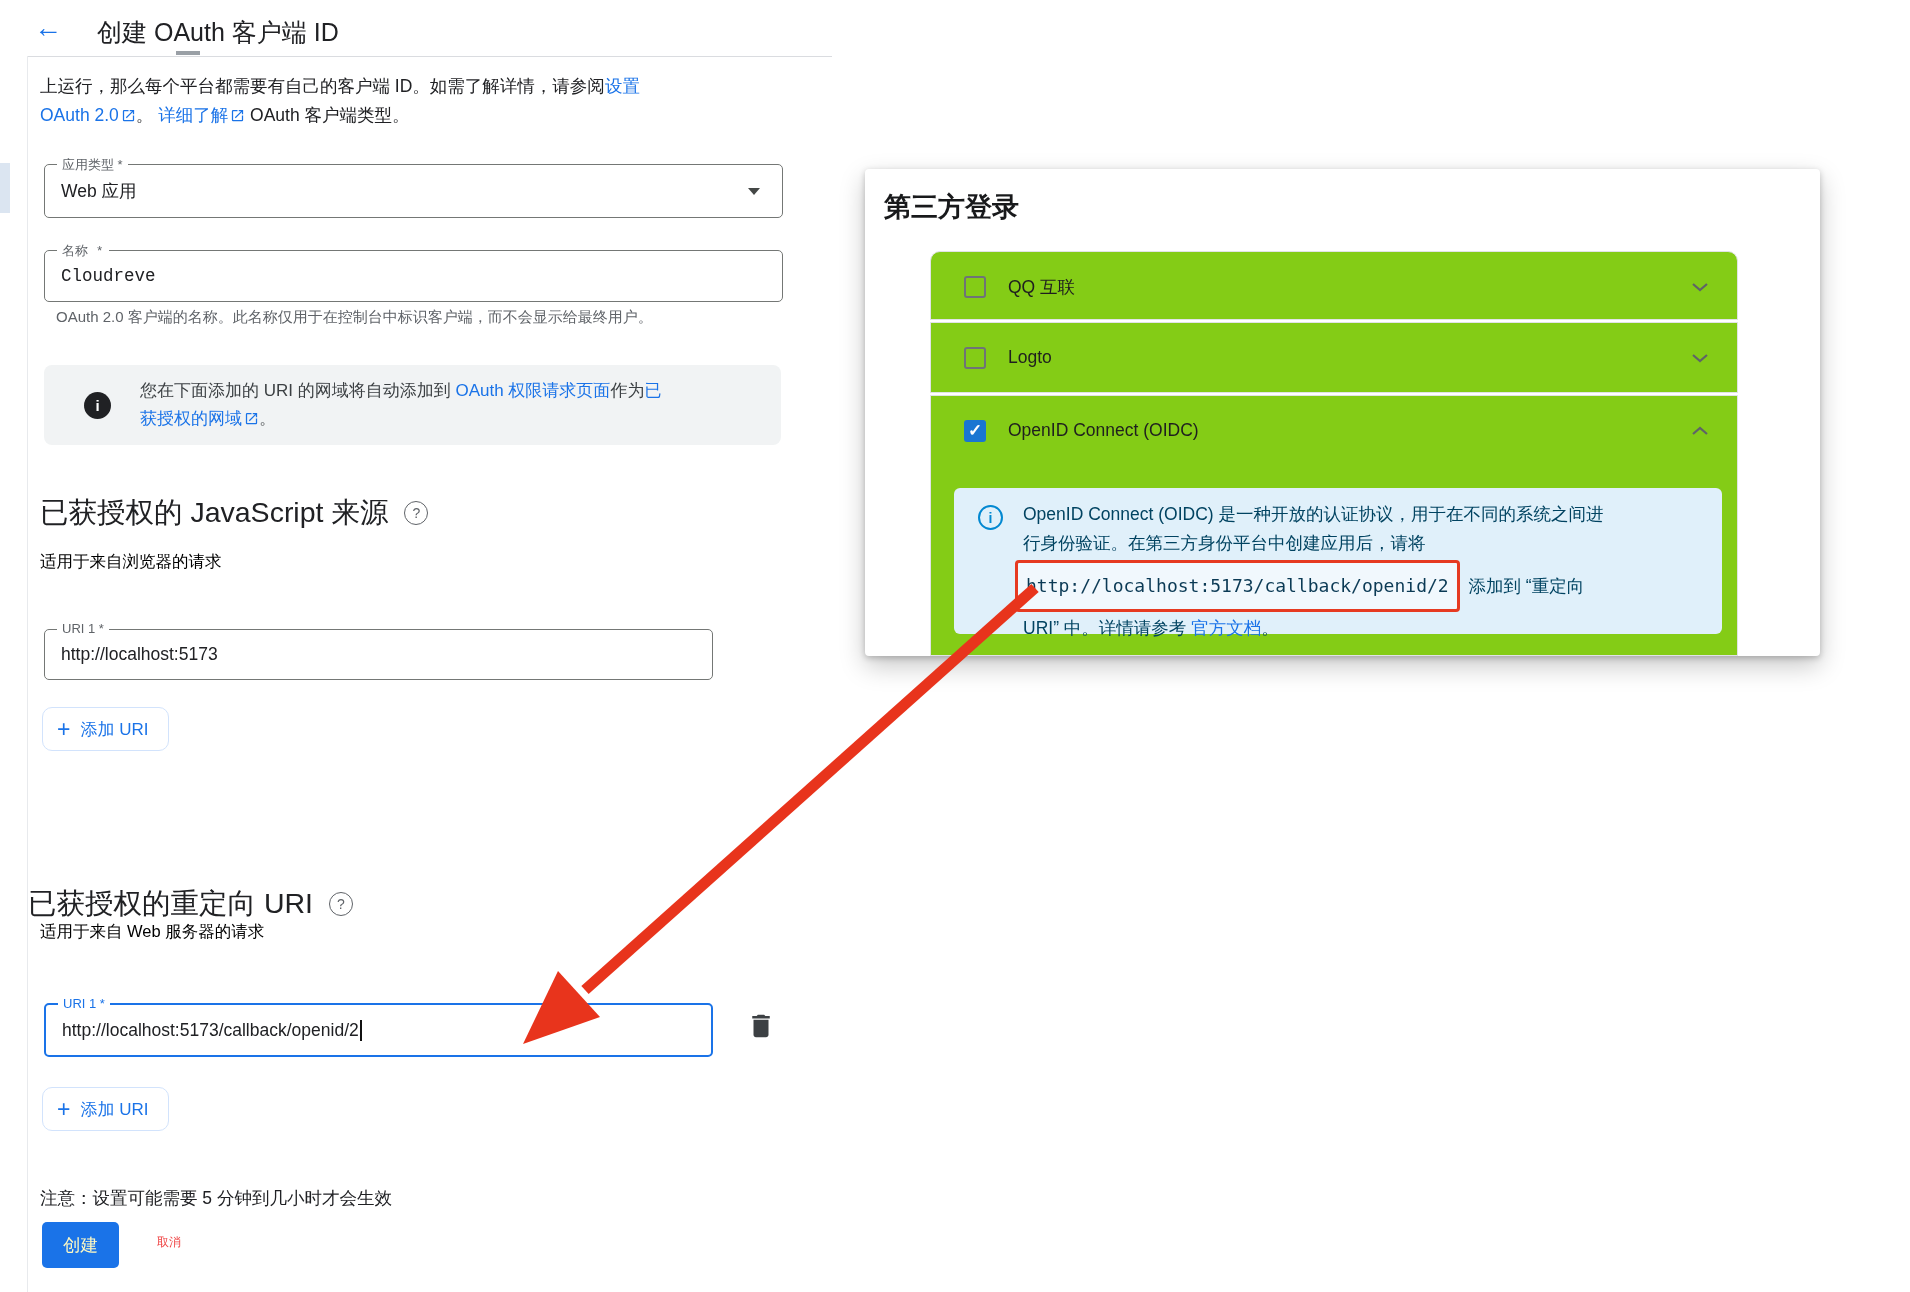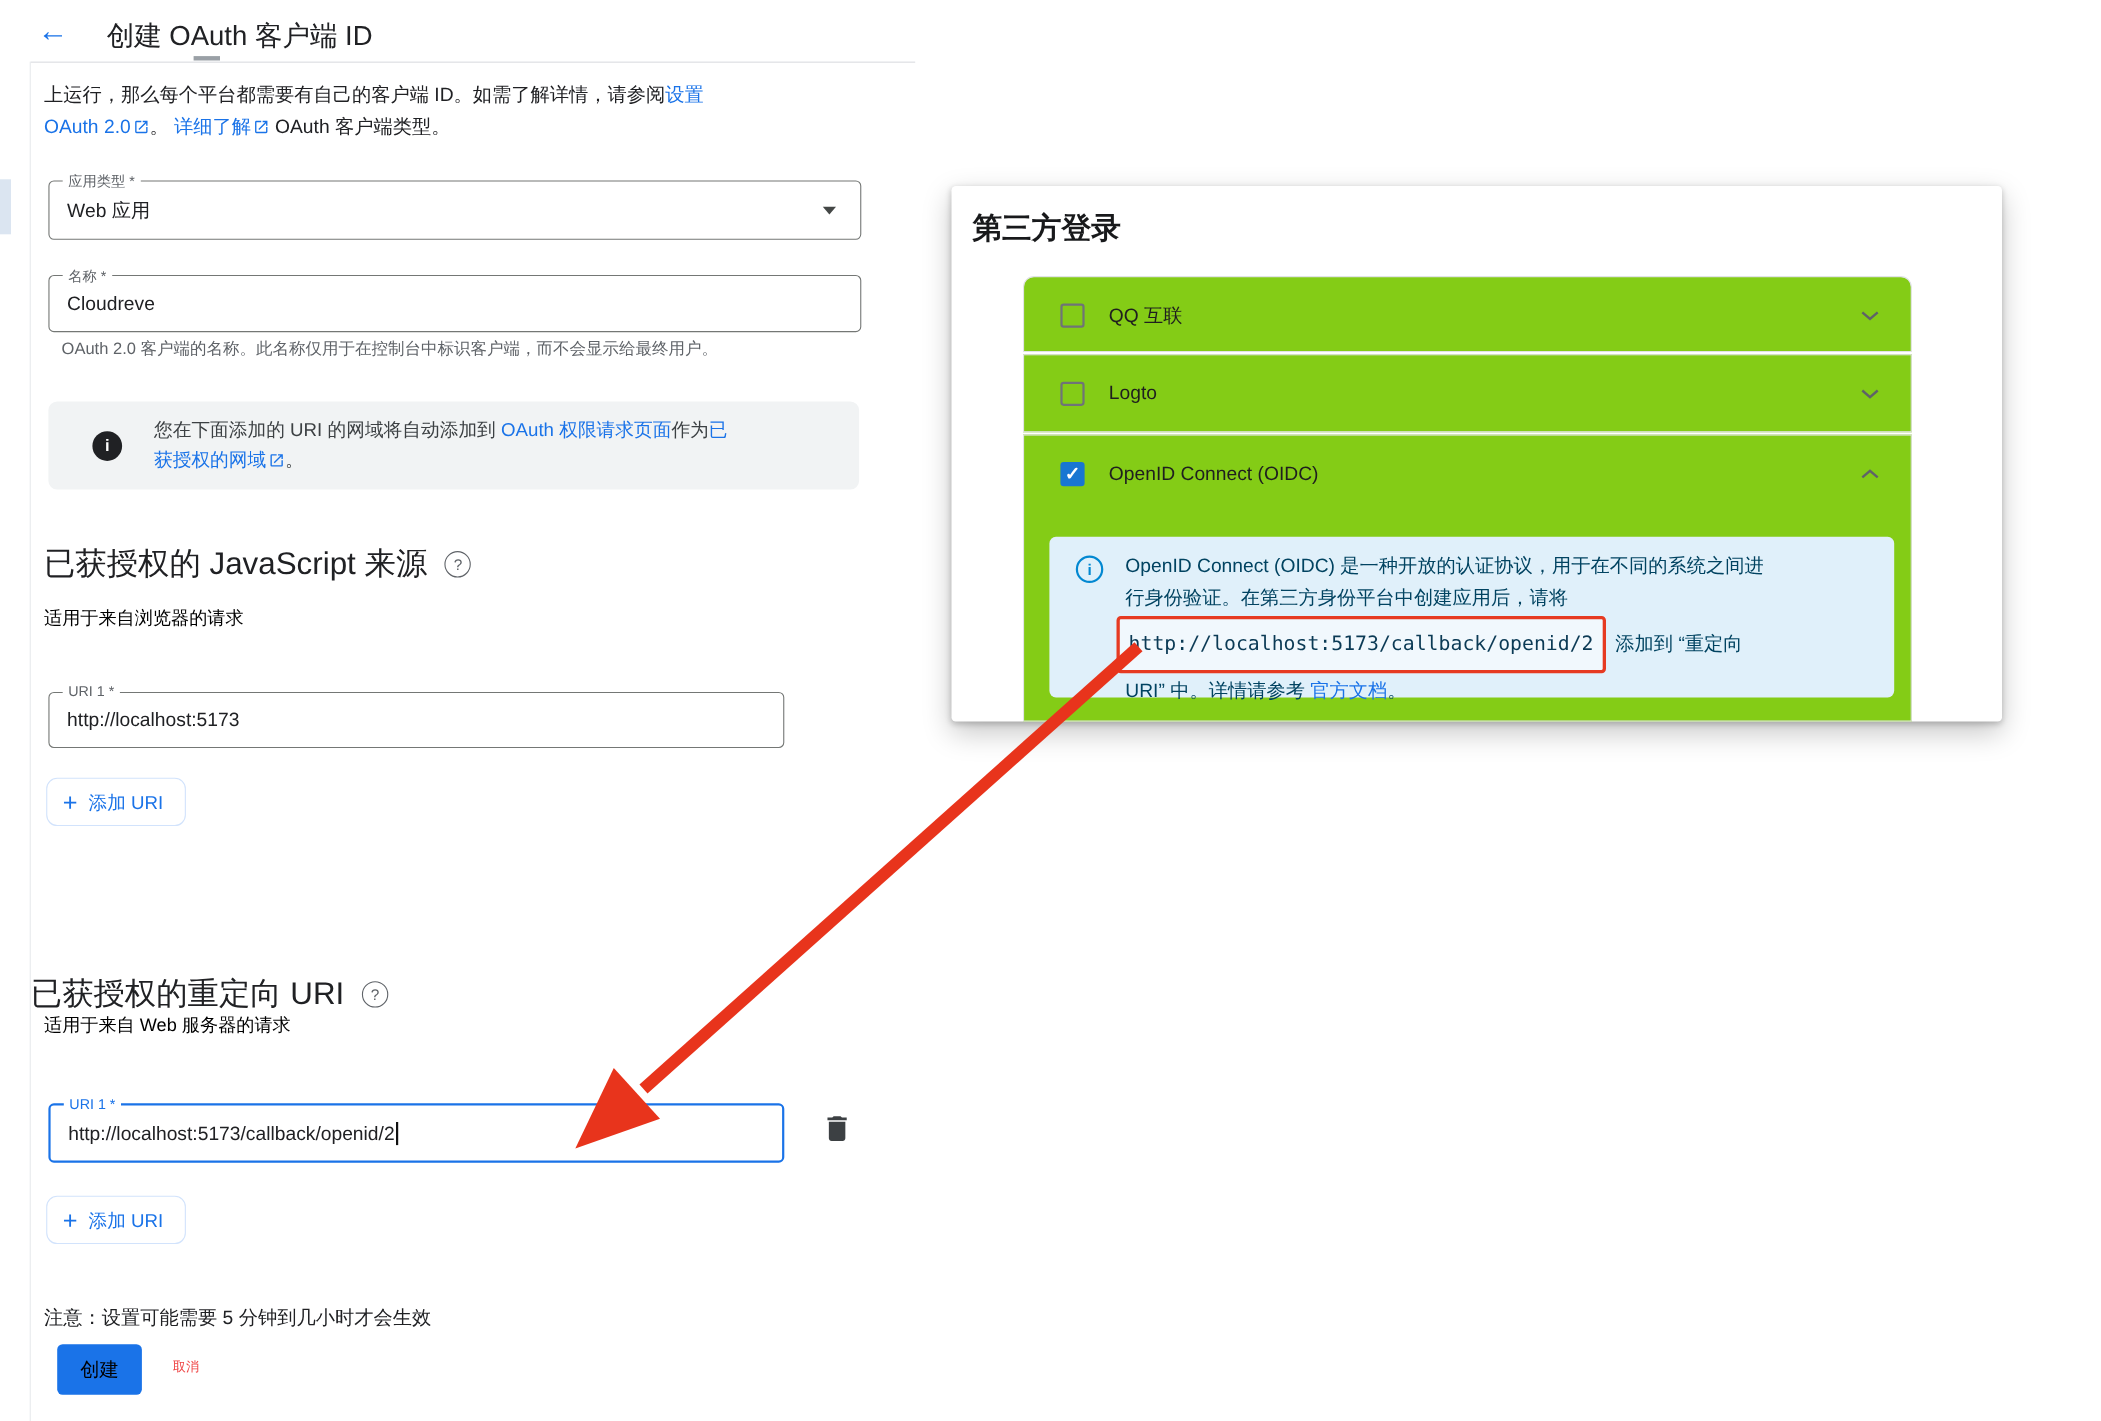--- a/index.html
+++ b/index.html
@@ -48,22 +48,22 @@
   .helpcirc{width:22px;height:22px;border:1.7px solid #5f6368;border-radius:50%;color:#5f6368;
             font-size:14px;display:flex;align-items:center;justify-content:center;cursor:pointer;}
   .subtle{font-size:16.5px;color:#000000;white-space:nowrap;}
 
   .addbtn{display:flex;align-items:center;gap:10px;height:42px;padding:0 20px 0 14px;
           border:1px solid #d2e3fc;border-radius:10px;background:#fff;cursor:pointer;width:max-content;}
   .addbtn .plus{color:#1a73e8;font-size:23px;font-weight:500;line-height:1;}
   .addbtn .albl{color:#1a73e8;font-size:17px;font-weight:500;}
 
   .note{left:40px;top:1186px;font-size:17.5px;color:#202124;white-space:nowrap;}
-  .createbtn{left:52px;top:1222px;width:77px;height:46px;background:#1a73e8;border-radius:5px;
-             color:#000000;font-size:17.5px;display:flex;align-items:center;justify-content:center;cursor:pointer;}
+  .createbtn{left:42px;top:1222px;width:77px;height:46px;background:#1a73e8;border-radius:5px;
+             color:#fef9c3;font-size:17.5px;display:flex;align-items:center;justify-content:center;cursor:pointer;}
   .cancelbtn{left:157px;top:1234px;font-size:12px;color:#ef4444;cursor:pointer;}
 
   
   .card{left:865px;top:169px;width:955px;height:487px;background:#fff;border-radius:4px;
         box-shadow:0 2px 6px rgba(0,0,0,.22),0 10px 26px rgba(0,0,0,.22);}
   .card-title{position:absolute;left:19px;top:20px;font-size:27px;font-weight:700;color:#18191b;}
   .prow{position:absolute;left:65px;width:808px;border:1px solid #e1e3e6;background:#84cc16;box-sizing:border-box;}
   .prow-head{position:relative;height:69px;display:flex;align-items:center;cursor:pointer;}
   .cb{width:22px;height:22px;margin-left:33px;border:2px solid #6f7378;border-radius:3px;
       box-sizing:border-box;cursor:pointer;flex:none;}
@@ -111,21 +111,21 @@
           <path d="M19 19H5V5h7V3H5a2 2 0 0 0-2 2v14a2 2 0 0 0 2 2h14a2 2 0 0 0 2-2v-7h-2v7zM14 3v2h3.59l-9.83 9.83 1.41 1.41L19 6.41V10h2V3h-7z"></path>
         </svg><span> OAuth 客户端类型。</span></div>
   </div>
 
   <div class="abs field" style="left:44px;top:164px;width:737px;height:52px;">
     <span class="flabel">应用类型 *</span>
     <span class="fvalue">Web 应用</span>
     <span class="caret"></span>
   </div>
 
-  <div class="abs field" style="left:44px;top:250px;width:737px;height:50px;">
+  <div class="abs field" style="left:44px;top:250px;width:737px;height:50px;font-family:Liberation Mono, monospace;">
     <span class="flabel">名称 *</span>
     <span class="fvalue">Cloudreve</span>
   </div>
   <div class="abs helper">OAuth 2.0 客户端的名称。此名称仅用于在控制台中标识客户端，而不会显示给最终用户。</div>
 
   <div class="abs notice">
     <div class="notice-icon">i</div>
     <div class="notice-text">
       <div><span>您在下面添加的 URI 的网域将自动添加到 </span><a class="lnk">OAuth 权限请求页面</a><span>作为</span><a class="lnk">已</a></div>
       <div><a class="lnk">获授权的网域</a><svg class="extsvg" viewBox="0 0 24 24">

